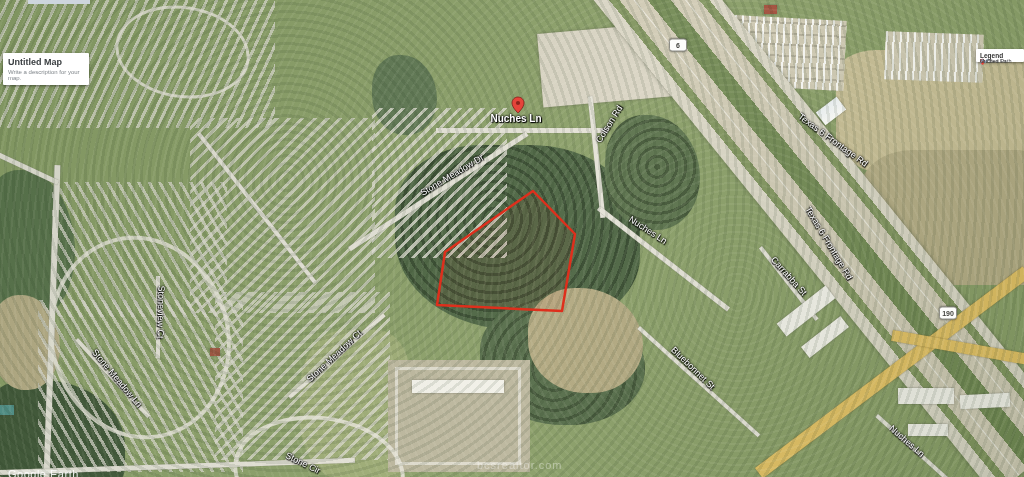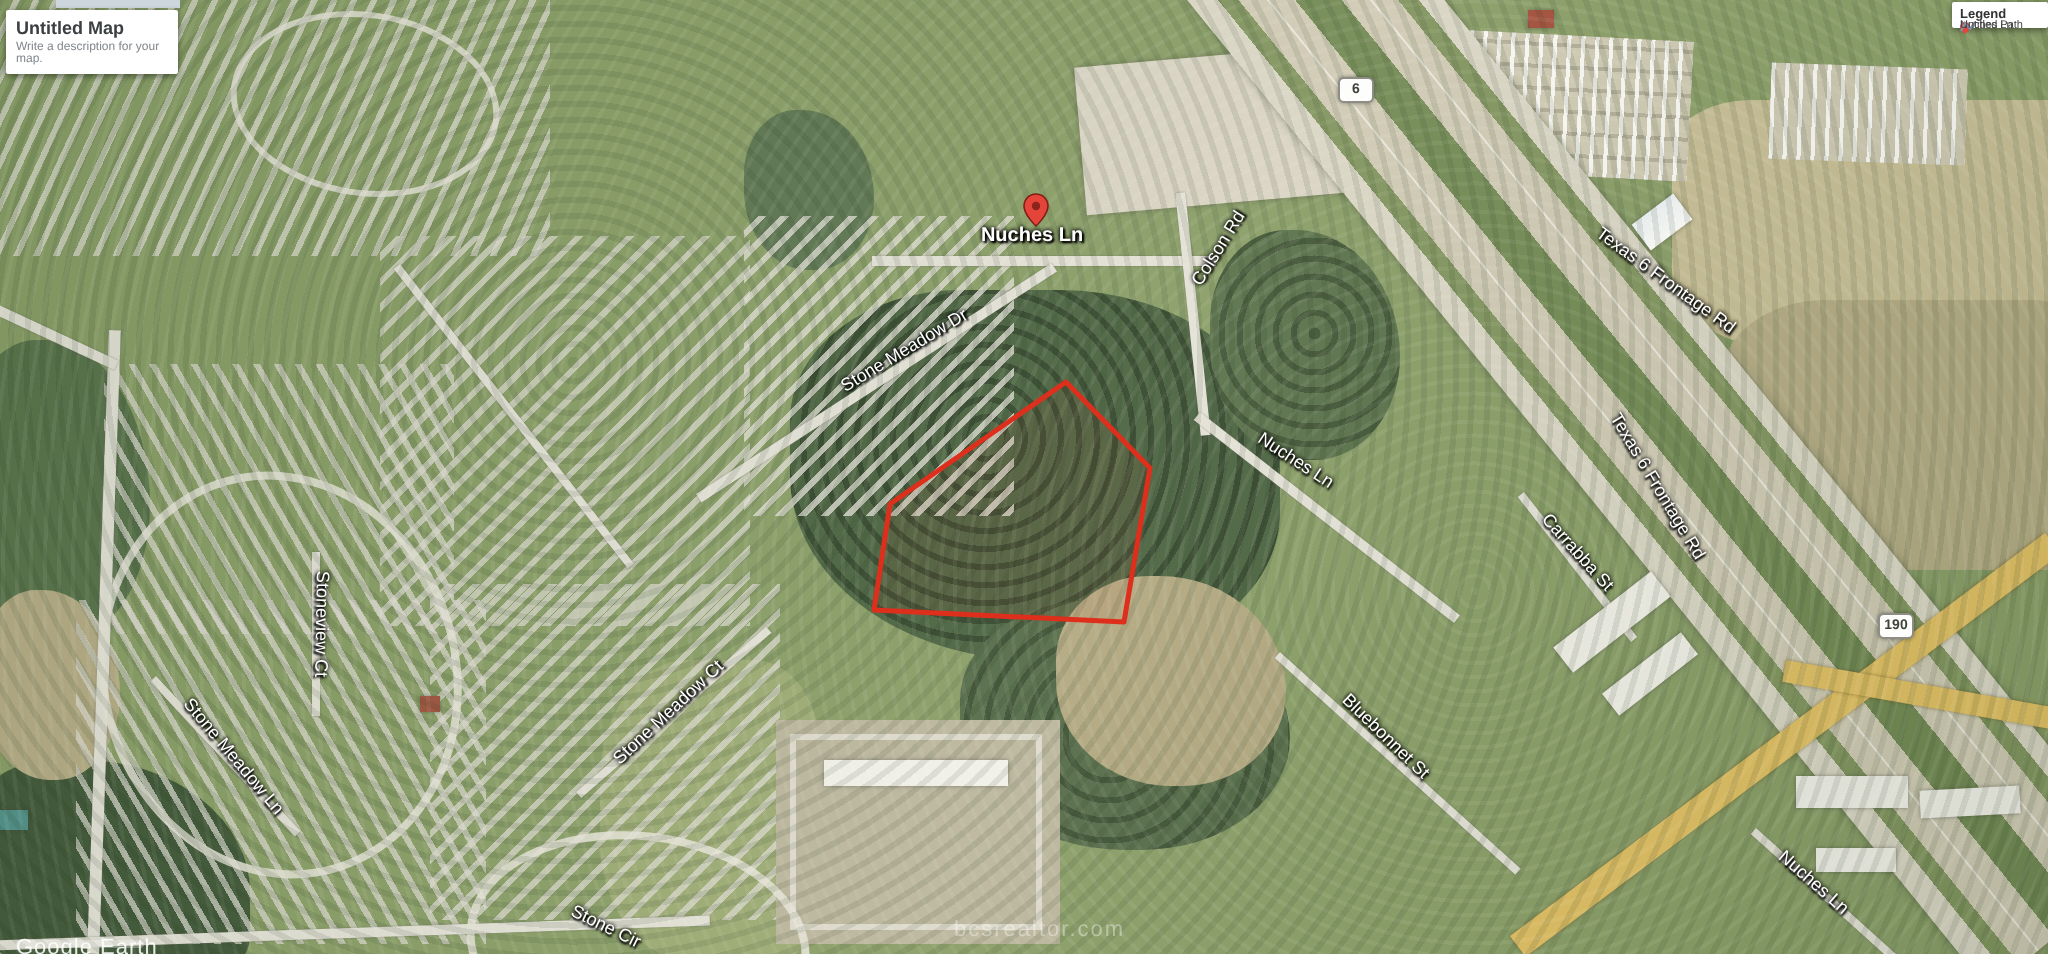--- a/index.html
+++ b/index.html
@@ -36,21 +36,21 @@
     display:flex;align-items:center;justify-content:center;
     transform:translate(-50%,-50%);box-shadow:0 0 2px rgba(0,0,0,.4);
   }
   #subject-tract-text{
     z-index:35;font-weight:bold;font-size:21px;letter-spacing:1.5px;white-space:nowrap;
     text-shadow:1px 1px 0 #0a3a10,-1px -1px 0 #0a3a10,1px -1px 0 #0a3a10,-1px 1px 0 #0a3a10,2px 2px 2px rgba(0,0,0,.6);
   }
   #tract-svg{left:0;top:0;z-index:25;}
 
   
-  .card{background:#fff;box-shadow:0 1px 3px rgba(0,0,0,.45);z-index:50;border-radius:1px;}
+  .card{background:#fff;box-shadow:0 1px 3px rgba(0,0,0,.45);z-index:50;border-radius:1px;margin-top:48px;}
   #untitled-map-card{left:3px;top:5px;width:86px;padding:4px 5px;}
   #untitled-map-card .t{position:static;display:block;font-size:9px;font-weight:bold;color:#3c4043;}
   #untitled-map-card .d{position:static;display:block;font-size:6px;color:#80868b;margin-top:2px;}
   #top-strip{left:28px;top:0;width:62px;height:4px;background:#cdd5dd;z-index:49;}
   #legend-card{right:0;top:1px;width:48px;padding:3px 4px;}
   #legend-card .t{position:static;display:block;font-size:6.5px;font-weight:bold;color:#333;}
   .legend-row{position:static;display:flex;align-items:center;gap:3px;margin-top:2px;}
   .legend-row .lbl{position:static;font-size:5.5px;color:#444;white-space:nowrap;}
   .pin-mini{position:static;width:5px;height:5px;background:#e5443a;border-radius:50% 50% 50% 0;transform:rotate(-45deg);flex:0 0 auto;}
   .path-mini{position:static;flex:0 0 auto;}

